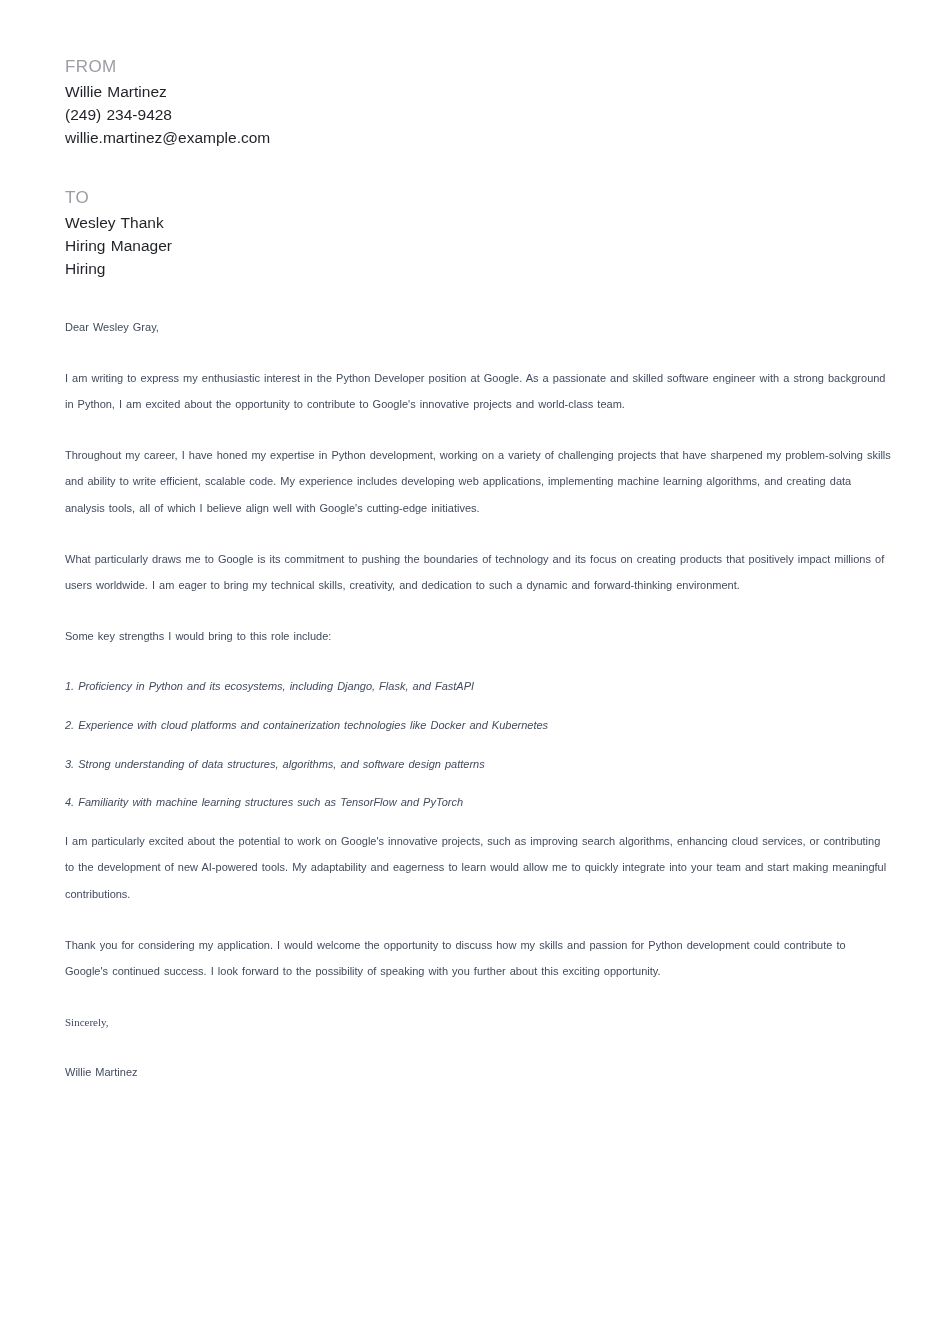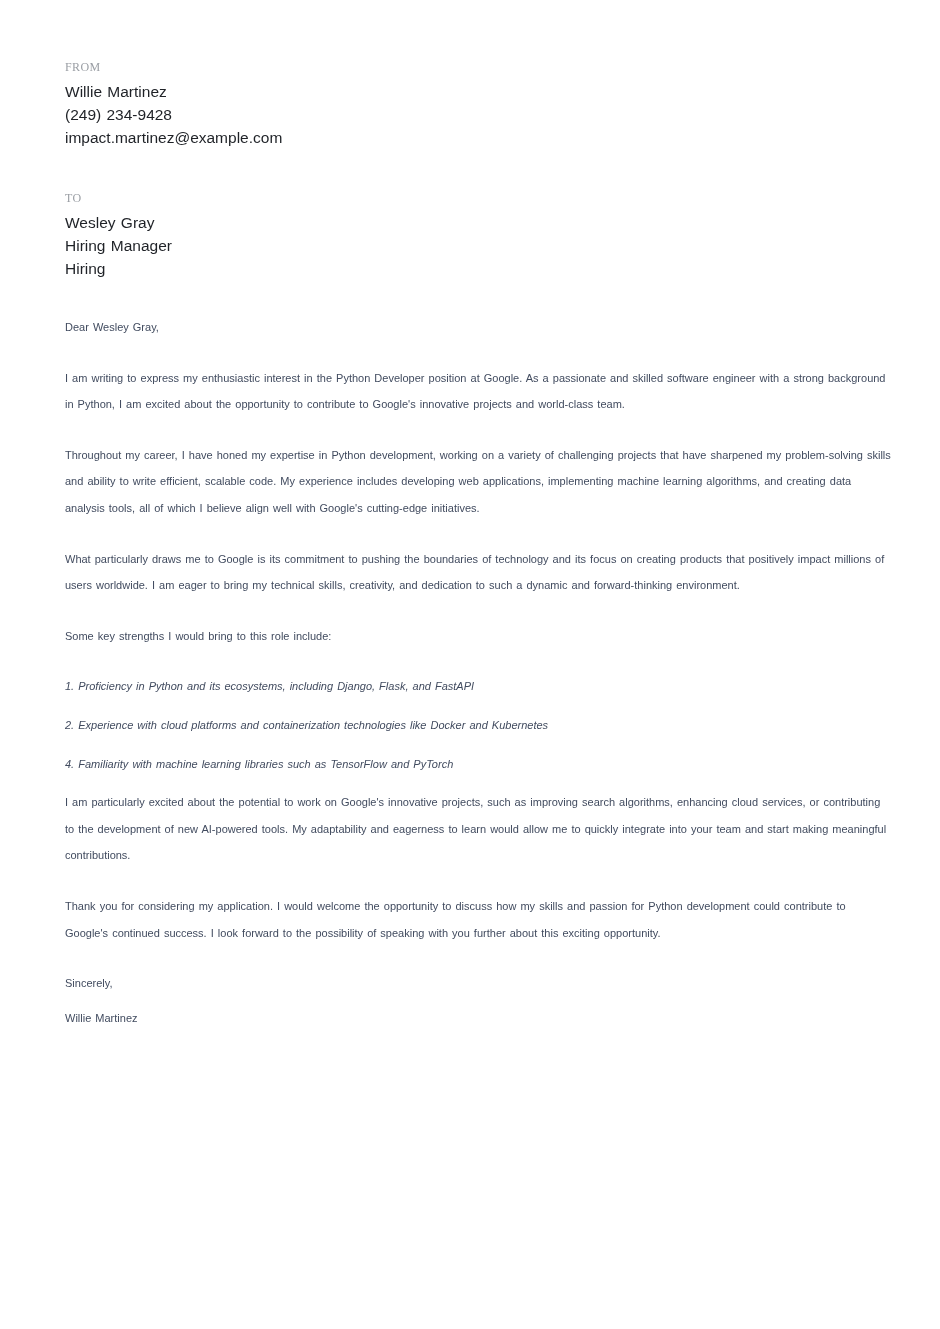--- a/index.html
+++ b/index.html
@@ -22,26 +22,25 @@
   }
   
   .address-block {
     margin-bottom: 40px;
   }
   .address-block.to-block {
     margin-bottom: 34px;
     margin-top: 38px;
   }
   .block-label {
-    font-size: 12px;
+    font-size: 17px;
     line-height: 18px;
     letter-spacing: 0.4px;
     color: #9a9ea4;
     margin-bottom: 4px;
-    font-family: Liberation Serif, serif;
   }
   .contact-line {
     font-size: 15.5px;
     line-height: 23px;
     color: #1f2227;
     word-spacing: 1px;
   }
   
   .letter-body p {
     margin: 0 0 24px 0;
@@ -51,59 +50,61 @@
     word-spacing: 1px;
   }
   .numbered-list {
     margin-bottom: 12px;
     font-style: italic;
   }
   .numbered-list p.list-item {
     margin: 0 0 12px 0;
   }
   .letter-body p.signoff {
-    margin-bottom: 8px;
+    margin-bottom: 24px;
+    font-family: Liberation Serif, serif;
   }
   .letter-body p.signature {
     margin-bottom: 0;
   }
 </style>
 </head>
 <body>
 
 <div class="page">
   <div class="content">
 
     <div class="address-block">
       <div class="block-label">FROM</div>
       <div class="contact-line">Willie Martinez</div>
       <div class="contact-line">(249) 234-9428</div>
-      <div class="contact-line">impact.martinez@example.com</div>
+      <div class="contact-line">willie.martinez@example.com</div>
     </div>
 
     <div class="address-block to-block">
       <div class="block-label">TO</div>
-      <div class="contact-line">Wesley Gray</div>
+      <div class="contact-line">Wesley Thank</div>
       <div class="contact-line">Hiring Manager</div>
       <div class="contact-line">Hiring</div>
     </div>
 
     <div class="letter-body">
       <p>Dear Wesley Gray,</p>
 
       <p>I am writing to express my enthusiastic interest in the Python Developer position at Google. As a passionate and skilled software engineer with a strong background in Python, I am excited about the opportunity to contribute to Google's innovative projects and world-class team.</p>
       <p>Throughout my career, I have honed my expertise in Python development, working on a variety of challenging projects that have sharpened my problem-solving skills and ability to write efficient, scalable code. My experience includes developing web applications, implementing machine learning algorithms, and creating data analysis tools, all of which I believe align well with Google's cutting-edge initiatives.</p>
       <p>What particularly draws me to Google is its commitment to pushing the boundaries of technology and its focus on creating products that positively impact millions of users worldwide. I am eager to bring my technical skills, creativity, and dedication to such a dynamic and forward-thinking environment.</p>
 
       <p>Some key strengths I would bring to this role include:</p>
 
       <div class="numbered-list">
         <p class="list-item"><span>1.</span> <span>Proficiency in Python and its ecosystems, including Django, Flask, and FastAPI</span></p>
         <p class="list-item"><span>2.</span> <span>Experience with cloud platforms and containerization technologies like Docker and Kubernetes</span></p>
-        <p class="list-item"><span>4.</span> <span>Familiarity with machine learning libraries such as TensorFlow and PyTorch</span></p>
+        <p class="list-item"><span>3.</span> <span>Strong understanding of data structures, algorithms, and software design patterns</span></p>
+        <p class="list-item"><span>4.</span> <span>Familiarity with machine learning structures such as TensorFlow and PyTorch</span></p>
       </div>
 
       <p>I am particularly excited about the potential to work on Google's innovative projects, such as improving search algorithms, enhancing cloud services, or contributing to the development of new AI-powered tools. My adaptability and eagerness to learn would allow me to quickly integrate into your team and start making meaningful contributions.</p>
       <p>Thank you for considering my application. I would welcome the opportunity to discuss how my skills and passion for Python development could contribute to Google's continued success. I look forward to the possibility of speaking with you further about this exciting opportunity.</p>
 
       <p class="signoff">Sincerely,</p>
       <p class="signature">Willie Martinez</p>
     </div>
 
   </div>

